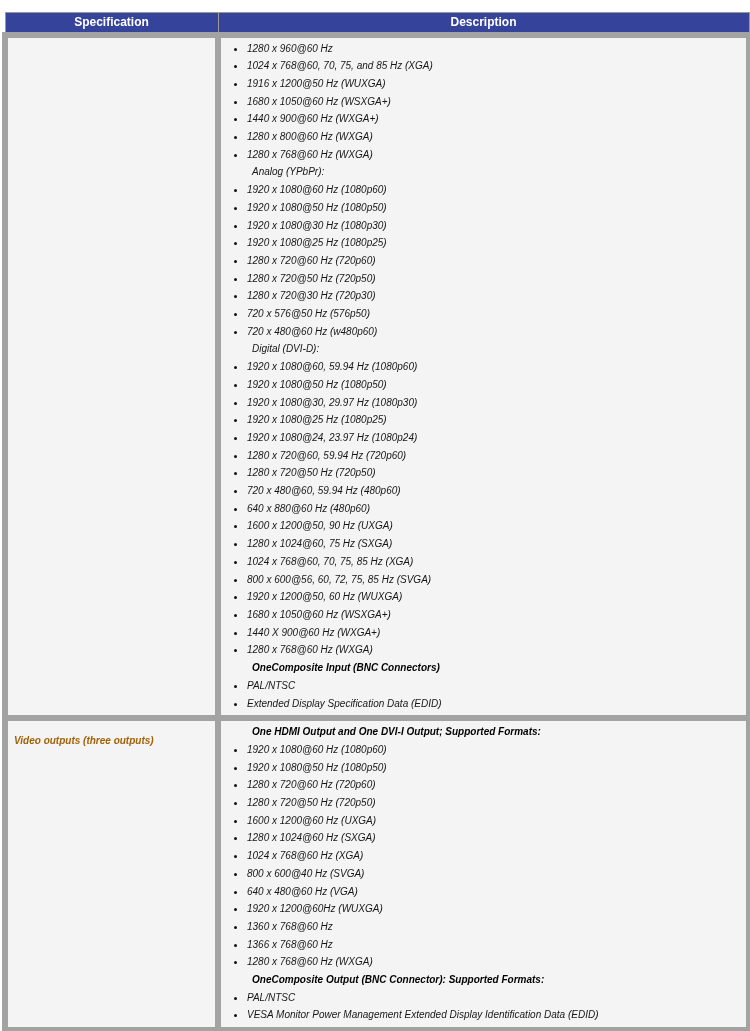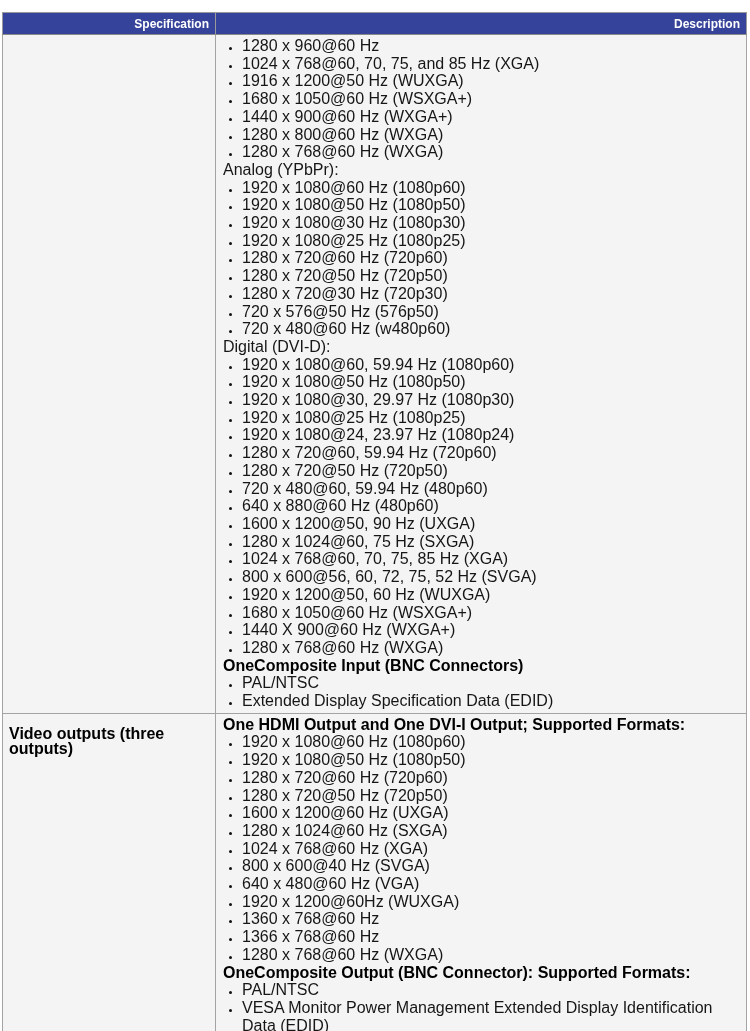--- a/index.html
+++ b/index.html
@@ -17,45 +17,47 @@
     border-collapse: collapse;
     table-layout: fixed;
   }
   .spec-table col.c1 { width: 213px; }
   .spec-table col.c2 { width: 531px; }
   .spec-table th {
     background: #35439A;
     color: #ffffff;
     font-size: 12px;
     font-weight: bold;
-    text-align: right;
+    text-align: center;
     height: 22px;
     padding: 0 6px;
     border: 1px solid #9A9A9A;
     border-bottom: 1px solid #8A8A8A;
   }
   .spec-table td {
-    border: 1px solid #a3a3a3;
+    border: 6px solid #a3a3a3;
     vertical-align: top;
     background: #F4F4F4;
-    font-size: 16px;
+    font-size: 10px;
     color: #161616;
     padding: 2px 6px 3px 7px;
+    font-style: italic;
   }
   td.spec-cell {
     font-weight: bold;
-    color: #000000;
+    color: #a16207;
     padding-top: 12px;
     padding-left: 6px;
     line-height: 15px;
   }
   .desc-cell .section-heading {
     line-height: 17.7px;
     font-weight: normal;
     color: #161616;
+    margin-left: 24px;
   }
   .desc-cell .section-heading.bold {
     font-weight: bold;
     color: #000000;
   }
   ul.bullet-list {
     list-style: disc;
     padding-left: 19px;
     margin: 0;
   }
@@ -115,21 +117,21 @@
               <li>1920 x 1080@30, 29.97 Hz (1080p30)</li>
               <li>1920 x 1080@25 Hz (1080p25)</li>
               <li>1920 x 1080@24, 23.97 Hz (1080p24)</li>
               <li>1280 x 720@60, 59.94 Hz (720p60)</li>
               <li>1280 x 720@50 Hz (720p50)</li>
               <li>720 x 480@60, 59.94 Hz (480p60)</li>
               <li>640 x 880@60 Hz (480p60)</li>
               <li>1600 x 1200@50, 90 Hz (UXGA)</li>
               <li>1280 x 1024@60, 75 Hz (SXGA)</li>
               <li>1024 x 768@60, 70, 75, 85 Hz (XGA)</li>
-              <li>800 x 600@56, 60, 72, 75, 52 Hz (SVGA)</li>
+              <li>800 x 600@56, 60, 72, 75, 85 Hz (SVGA)</li>
               <li>1920 x 1200@50, 60 Hz (WUXGA)</li>
               <li>1680 x 1050@60 Hz (WSXGA+)</li>
               <li>1440 X 900@60 Hz (WXGA+)</li>
               <li>1280 x 768@60 Hz (WXGA)</li>
             </ul>
             <div class="section-heading bold">OneComposite Input (BNC Connectors)</div>
             <ul class="bullet-list">
               <li>PAL/NTSC</li>
               <li>Extended Display Specification Data (EDID)</li>
             </ul>

